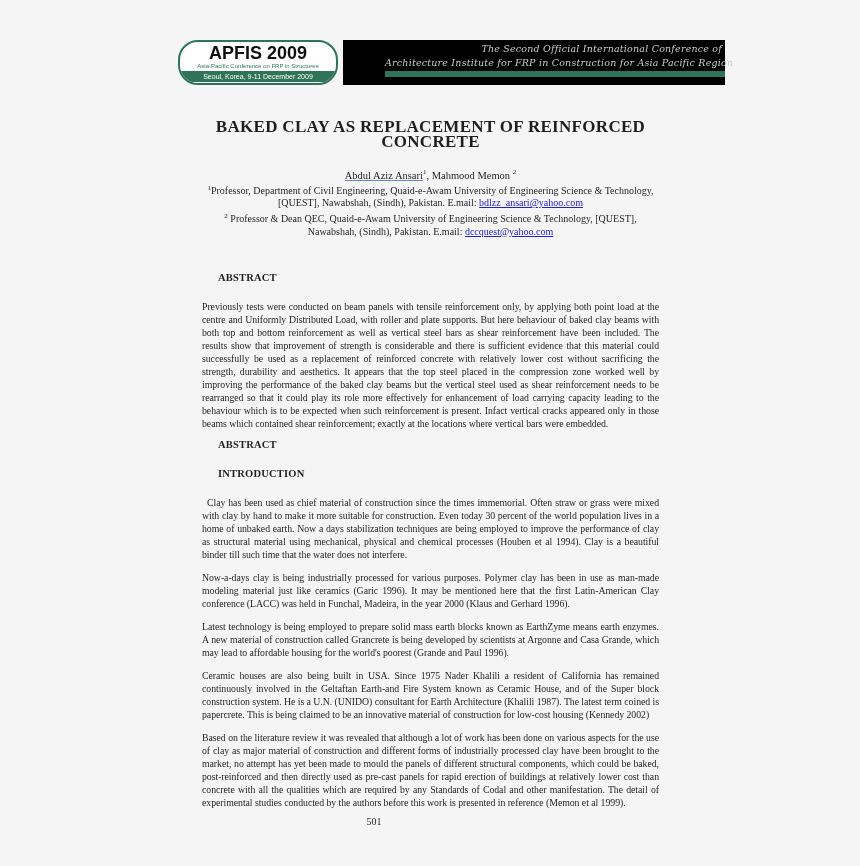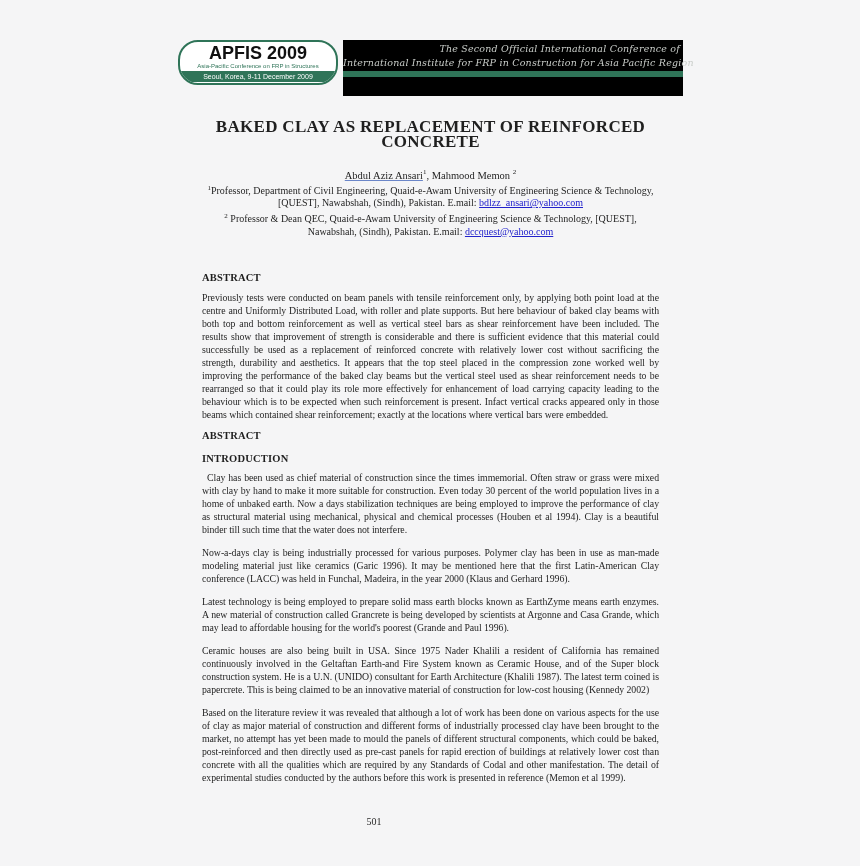--- a/index.html
+++ b/index.html
@@ -41,22 +41,23 @@
     font-size: 7px; line-height: 11px; height: 11px;
     text-align: center;
     border-radius: 0 0 5px 5px;
     margin: 1px 1px 1px 1px;
     white-space: nowrap;
   }
 
   
   .band {
     position: absolute; left: 343px; top: 40px;
-    width: 340px; height: 56px;
+    width: 340px; height: 45px;
     background: #000000;
+    padding-left: 42px;
   }
   .band-line {
     font-family: "DejaVu Serif", serif;
     font-style: italic;
     font-size: 9.5px; line-height: 14px;
     color: #c9cdc9;
     text-align: right;
     padding-right: 3px;
     letter-spacing: 0.2px;
     white-space: nowrap;
@@ -86,21 +87,21 @@
   .affil {
     text-align: center;
     font-size: 10px; line-height: 12.5px;
   }
   .email-link {
     color: #2222cc;
     text-decoration: underline;
     cursor: pointer;
   }
   .section-heading {
-    margin: 0; margin-top: 33px;
+    margin: 16px; margin-top: 33px;
     font-size: 10.5px; line-height: 13px; font-weight: bold;
     letter-spacing: 0.2px;
   }
   .section-heading.keywords-h { margin-top: 8px; }
   .section-heading.intro-h { margin-top: 10px; }
   .body-par {
     margin: 0; margin-top: 7px;
     font-size: 9.8px; line-height: 13px;
     text-align: justify;
     letter-spacing: -0.05px;
@@ -121,21 +122,21 @@
 <div class="page">
 
   <div class="logo">
     <div class="logo-title">APFIS 2009</div>
     <div class="logo-sub">Asia-Pacific Conference on FRP in Structures</div>
     <div class="logo-bar">Seoul, Korea, 9-11 December 2009</div>
   </div>
 
   <div class="band">
     <div class="band-line first">The Second Official International Conference of</div>
-    <div class="band-line">International Institute for FRP in Construction for Asia Pacific Region</div>
+    <div class="band-line">Architecture Institute for FRP in Construction for Asia Pacific Region</div>
     <div class="band-bar"></div>
   </div>
 
   <div class="content">
 
     <h1 class="paper-title">BAKED CLAY AS REPLACEMENT OF REINFORCED CONCRETE</h1>
 
     <div class="author-line"><span class="author-name">Abdul Aziz Ansari</span><sup>1</sup><span>, Mahmood Memon </span><sup>2</sup></div>
 
     <div class="affil"><sup>1</sup><span>Professor, Department of Civil Engineering, Quaid-e-Awam University of Engineering Science &amp; Technology, [QUEST], Nawabshah, (Sindh), Pakistan. E.mail: </span><a class="email-link">bdlzz_ansari@yahoo.com</a></div>

